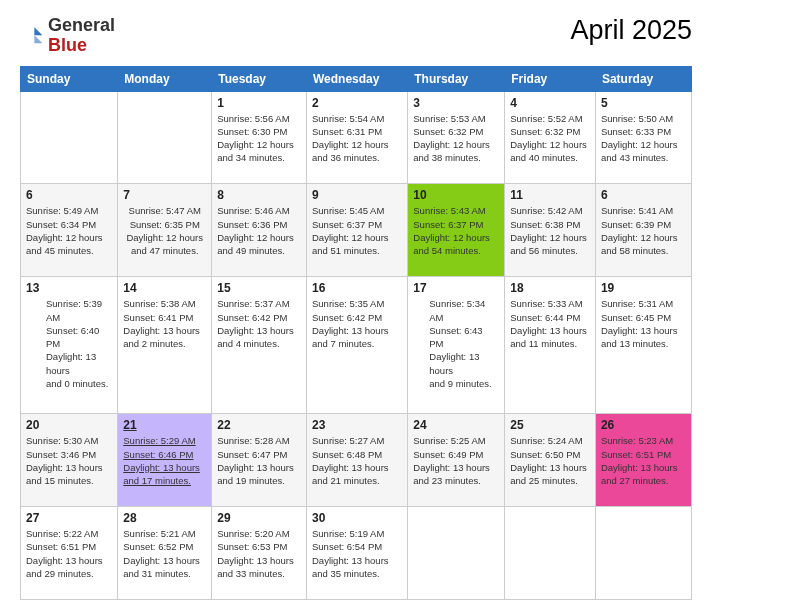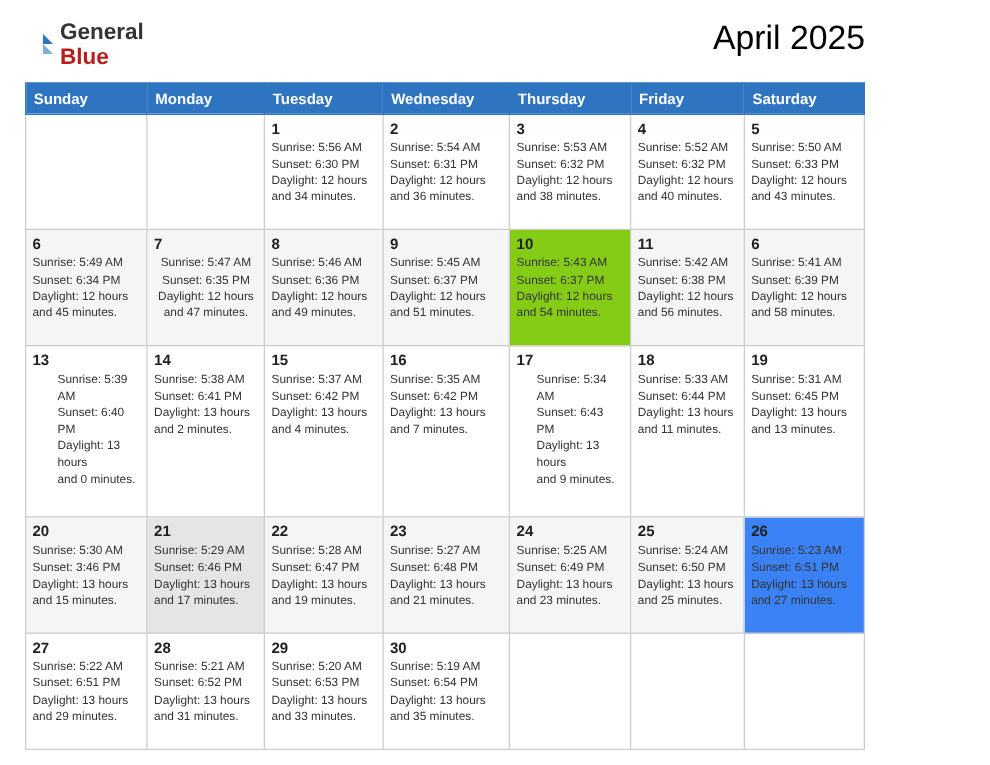--- a/index.html
+++ b/index.html
@@ -266,21 +266,21 @@
           </td>
         </tr>
         <tr>
           <td style="background-color: rgb(245, 245, 245);">
             <div class="day-number">20</div>
             <div class="day-info" style="white-space: pre-line;">Sunrise: 5:30 AM
 Sunset: 3:46 PM
 Daylight: 13 hours
 and 15 minutes.</div>
           </td>
-          <td style="background-color: #e5e5e5;">
+          <td style="background-color: #c4b5fd; text-decoration: underline;">
             <div class="day-number">21</div>
             <div class="day-info" style="white-space: pre-line;">Sunrise: 5:29 AM
 Sunset: 6:46 PM
 Daylight: 13 hours
 and 17 minutes.</div>
           </td>
           <td style="background-color: rgb(245, 245, 245);">
             <div class="day-number">22</div>
             <div class="day-info" style="white-space: pre-line;">Sunrise: 5:28 AM
 Sunset: 6:47 PM
@@ -301,21 +301,21 @@
 Daylight: 13 hours
 and 23 minutes.</div>
           </td>
           <td style="background-color: rgb(245, 245, 245);">
             <div class="day-number">25</div>
             <div class="day-info" style="white-space: pre-line;">Sunrise: 5:24 AM
 Sunset: 6:50 PM
 Daylight: 13 hours
 and 25 minutes.</div>
           </td>
-          <td style="background-color: #3b82f6;">
+          <td style="background-color: #ec4899;">
             <div class="day-number">26</div>
             <div class="day-info" style="white-space: pre-line;">Sunrise: 5:23 AM
 Sunset: 6:51 PM
 Daylight: 13 hours
 and 27 minutes.</div>
           </td>
         </tr>
         <tr>
           <td>
             <div class="day-number">27</div>

